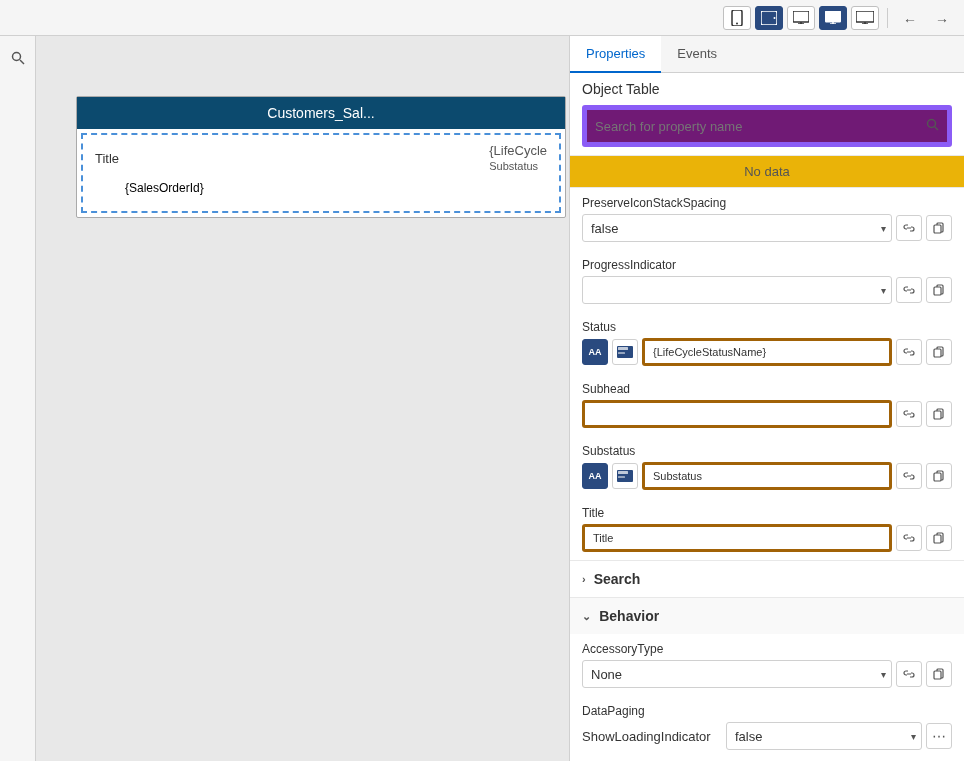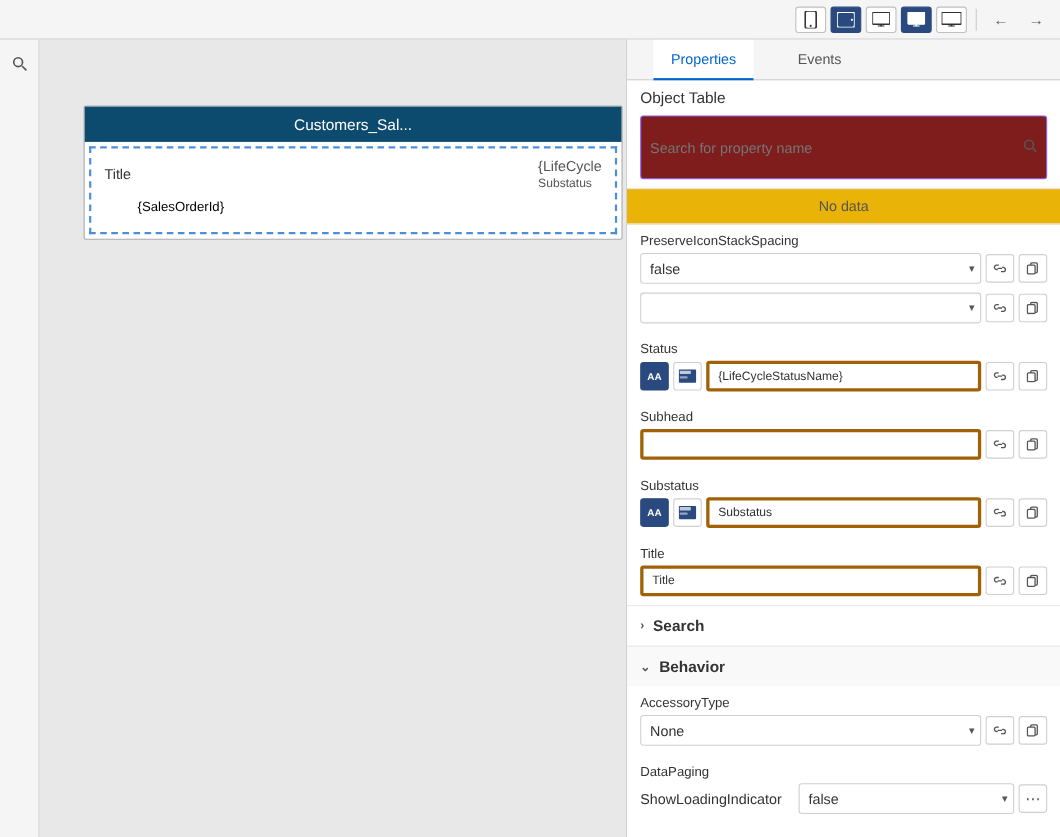--- a/index.html
+++ b/index.html
@@ -159,21 +159,20 @@
       border-bottom: 1px solid #d0d0d0;
       background: #f5f5f5;
     }
     .panel-tab {
       padding: 10px 16px;
       cursor: pointer;
       font-size: 13px;
       color: #555;
       border-bottom: 2px solid transparent;
       margin-bottom: -1px;
-      margin-left: 24px;
     }
     .panel-tab.active {
       color: #0066cc;
       border-bottom: 2px solid #0066cc;
       background: #fff;
     }
 
     
     .panel-content {
       flex: 1;
@@ -187,24 +186,24 @@
       font-size: 14px;
       font-weight: 400;
       color: #333;
     }
 
     
     .search-bar {
       display: flex;
       align-items: center;
       margin: 0 12px 8px 12px;
-      border: 1px solid #8b5cf6;
-      border-radius: 3px;
-      background: #7f1d1d;
-      padding: 20px 8px;
+      border: 5px solid #8b5cf6;
+      border-radius: 3px;
+      background: #701a75;
+      padding: 8px 8px;
     }
     .search-input {
       flex: 1;
       border: none;
       outline: none;
       font-size: 13px;
       color: #999;
       background: transparent;
     }
     .search-icon-btn {
@@ -504,20 +503,21 @@
             </svg>
         </button>
         <button class="prop-icon-btn">
           <svg width="12" height="12" viewBox="0 0 12 12">
               <rect x="1" y="3" width="7" height="8" rx="1" fill="none" stroke="#555" stroke-width="1.2"></rect>
               <path d="M4 3V2a1 1 0 011-1h4a1 1 0 011 1v7a1 1 0 01-1 1H8" fill="none" stroke="#555" stroke-width="1.2"></path>
             </svg>
         </button>
       </div>
 
+      <div class="prop-label">ProgressIndicator</div>
       <div class="prop-row">
         <div class="select-wrapper">
           <select>
             <option value=""></option>
           </select>
           <span class="select-arrow">▾</span>
         </div>
         <button class="prop-icon-btn">
           <svg width="12" height="12" viewBox="0 0 12 12">
               <path d="M5 3H3a2 2 0 000 4h1M7 9h2a2 2 0 000-4H8M4 6h4" fill="none" stroke="#555" stroke-width="1.2"></path>

